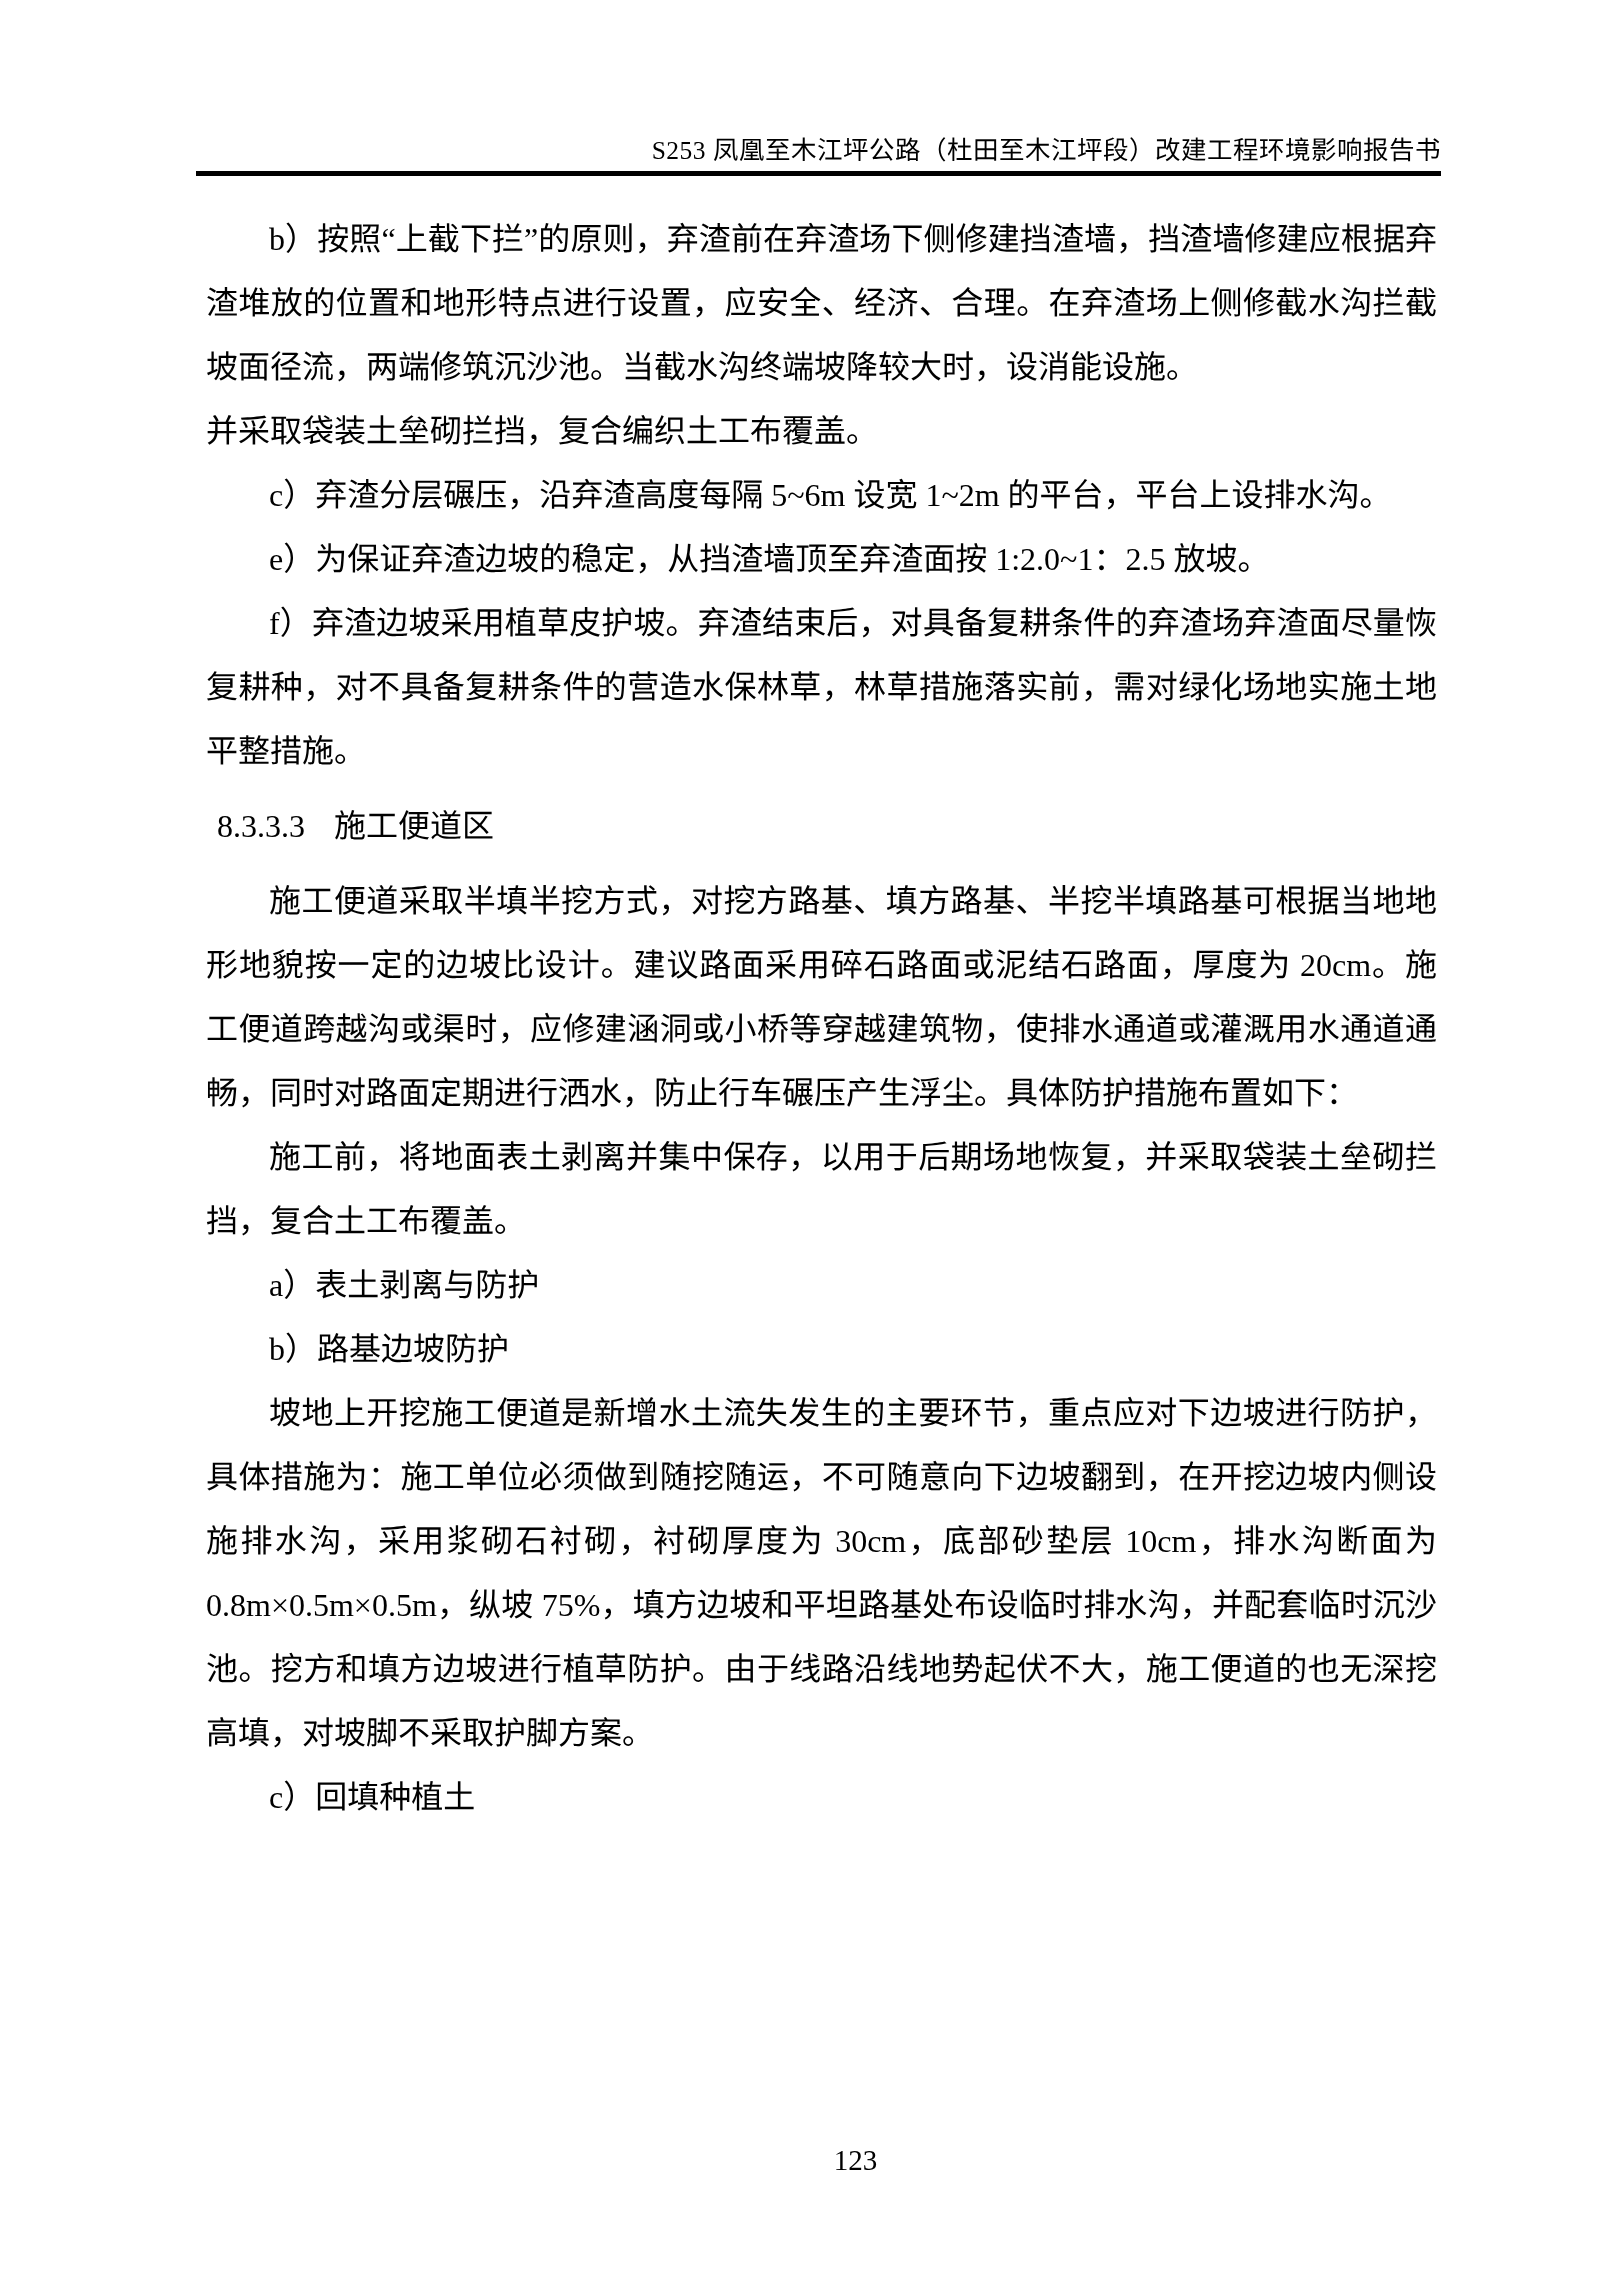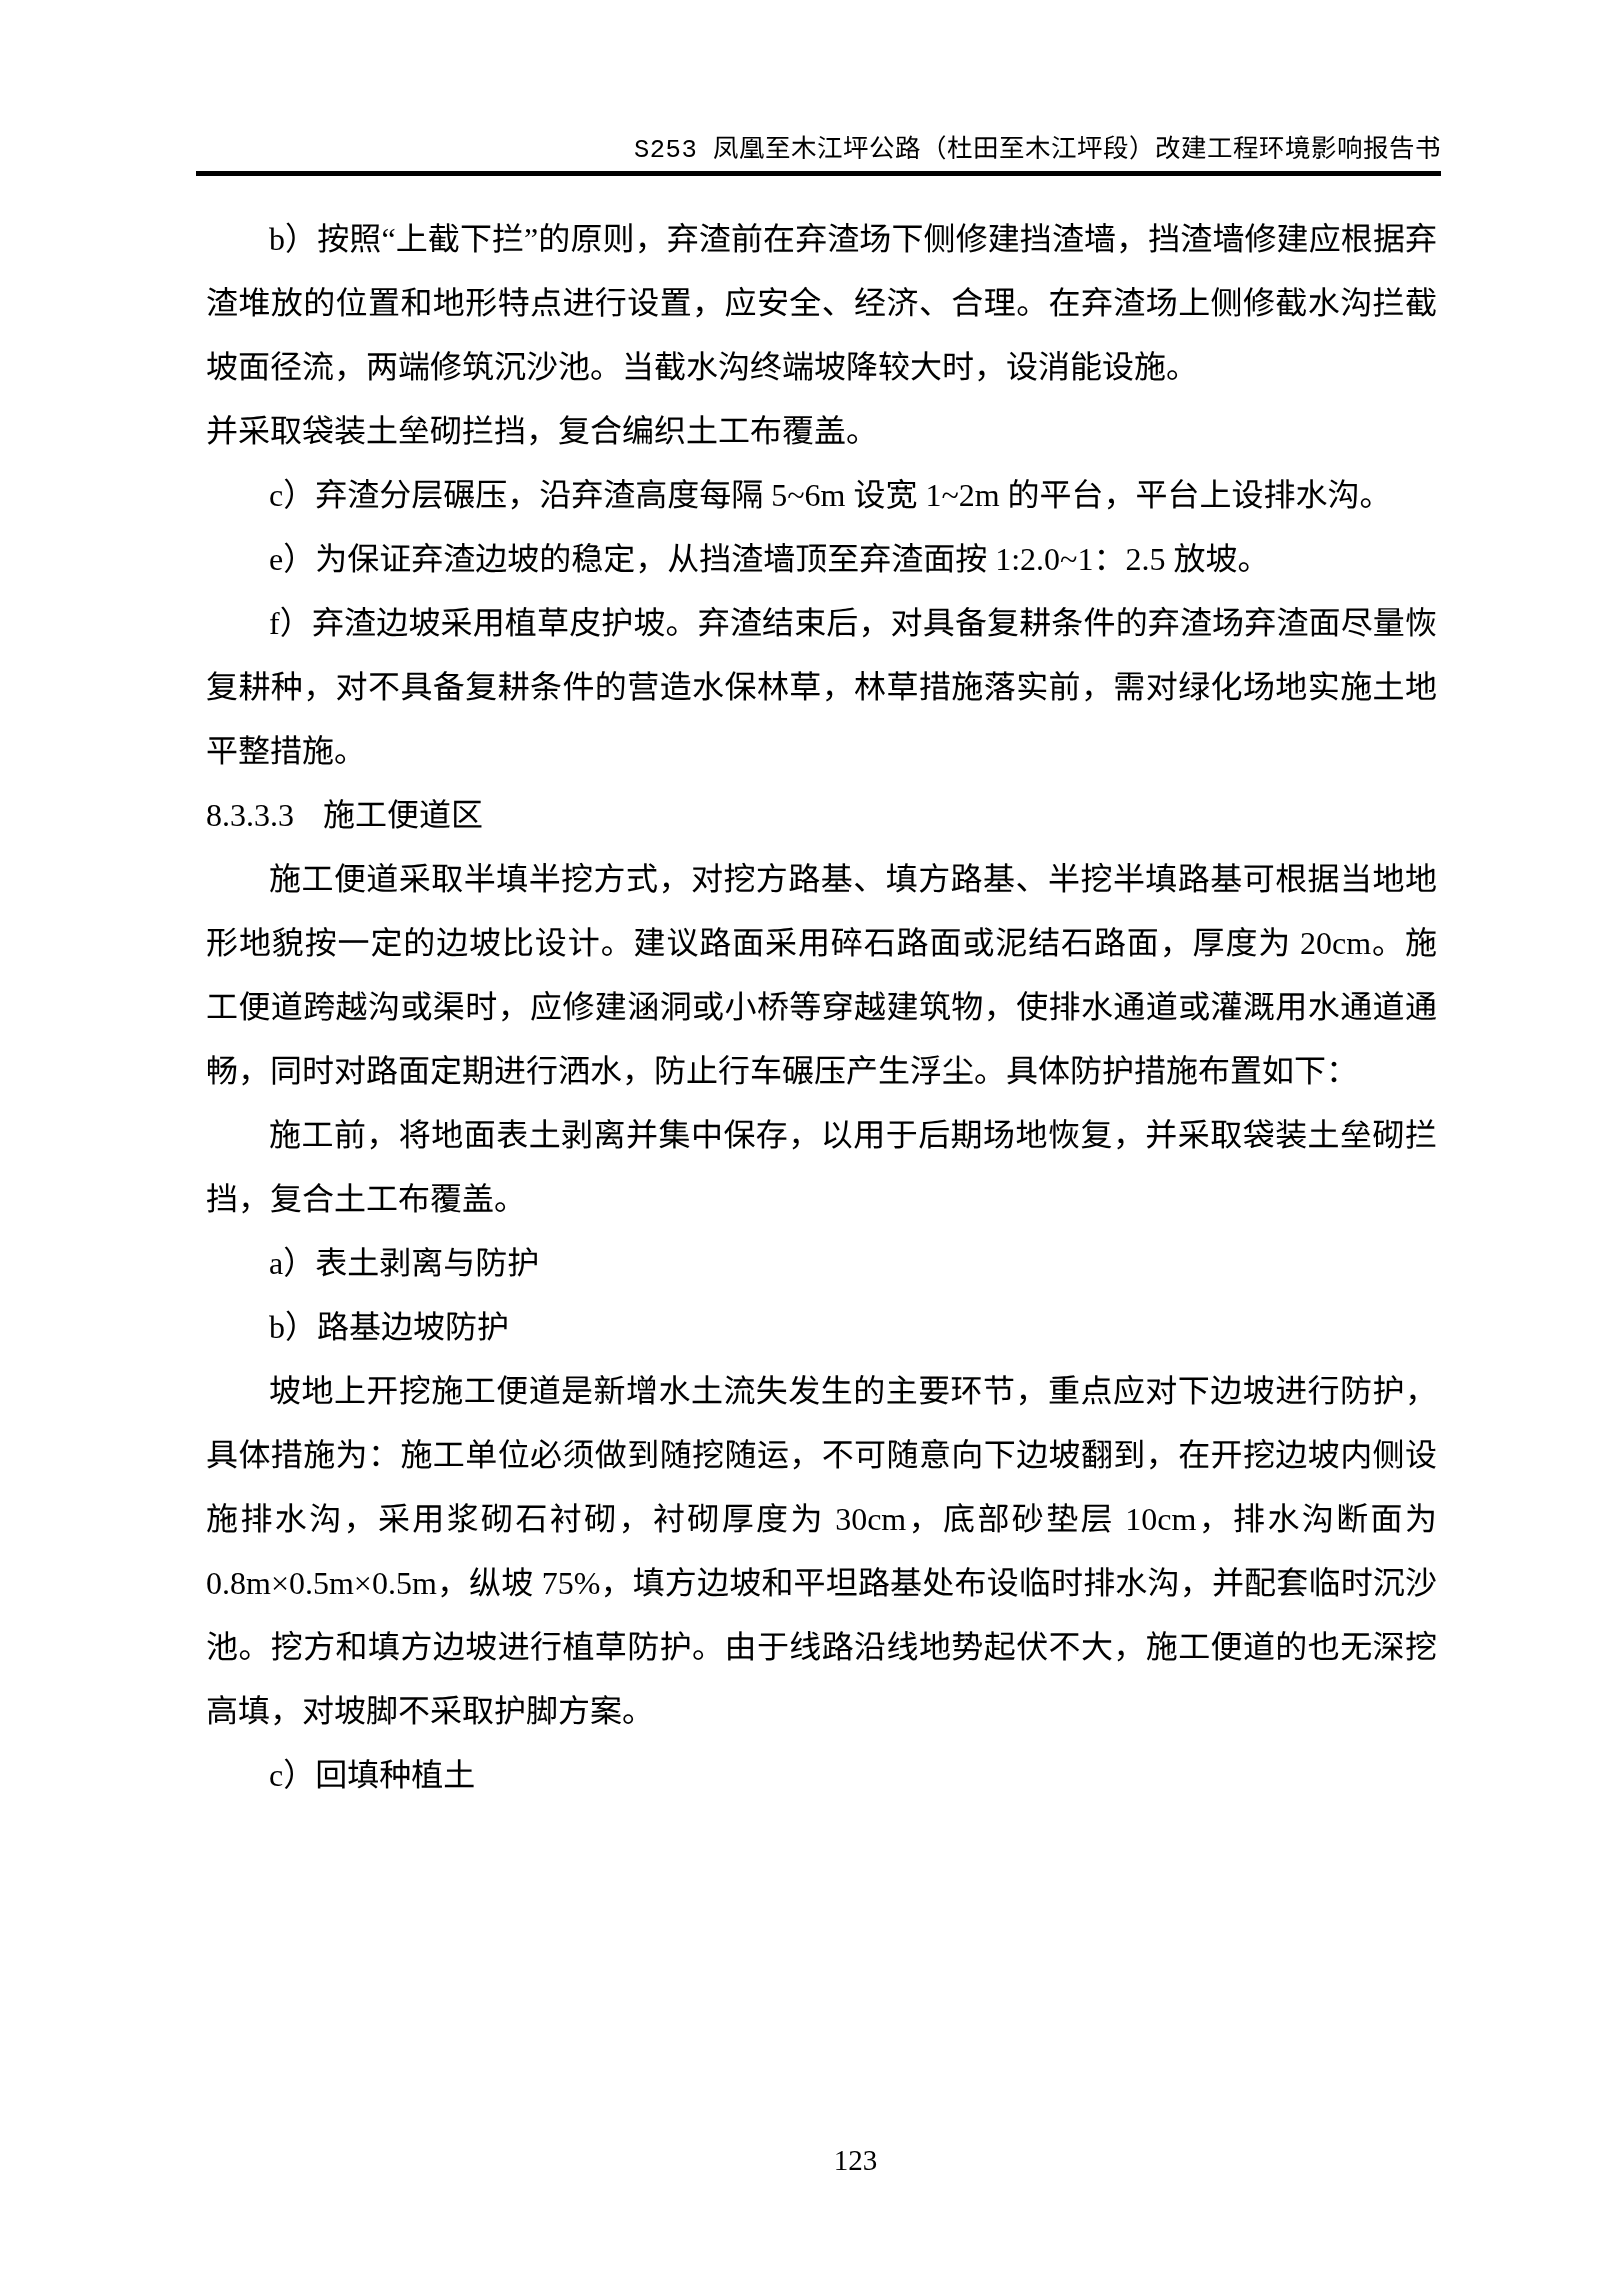--- a/index.html
+++ b/index.html
@@ -15,21 +15,20 @@
     color: #000000;
     font-family: "Liberation Serif", "DejaVu Serif", serif;
     overflow: hidden;
   }
   
   .page-header {
     position: absolute;
     left: 196px;
     top: 135px;
     width: 1245px;
-    font-family: Liberation Mono, monospace;
   }
   .header-title {
     font-size: 25.5px;
     line-height: 31px;
     text-align: right;
     letter-spacing: 0.5px;
     white-space: nowrap;
   }
   .header-rule {
     margin-top: 4.9px;
@@ -48,21 +47,21 @@
     text-justify: inter-character;
   }
   .para {
     margin: 0;
     padding: 0;
   }
   .para.indent {
     text-indent: 63px;
   }
   .heading {
-    margin: 0;
+    margin: 11px;
     padding: 0;
     font-size: 32px;
     font-weight: normal;
     line-height: 64px;
     text-align: left;
   }
   .heading .h-num {
     margin-right: 29px;
   }
   

